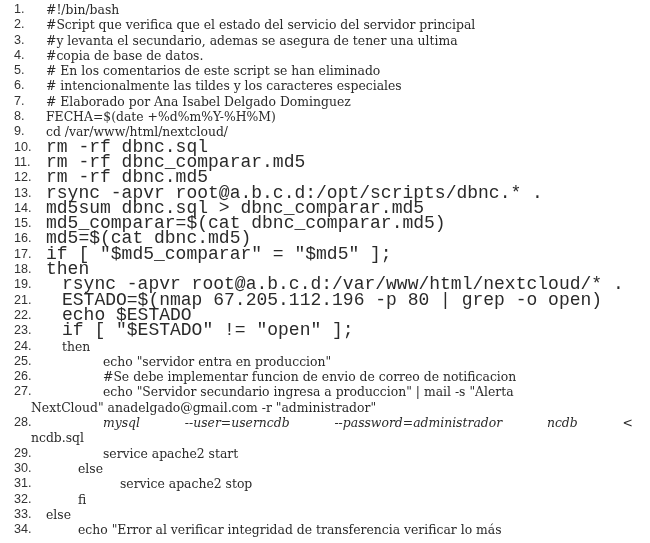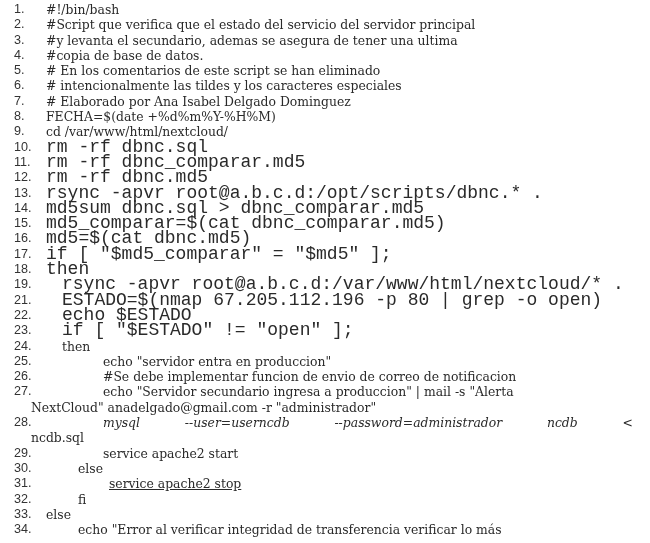--- a/index.html
+++ b/index.html
@@ -5,21 +5,21 @@
   html, body { margin:0; padding:0; background:#ffffff; }
   body { width:650px; height:543px; overflow:hidden; position:relative;
          font-family:"DejaVu Serif", "Liberation Serif", serif; color:#2a2a2a; }
   .listing { position:absolute; left:0; top:2px; width:650px; }
   .ln { position:relative; height:15.3px; line-height:15.3px; font-size:12.4px; white-space:nowrap; }
   .ln .num { position:absolute; left:14px; font-family:"Liberation Sans", sans-serif; font-size:12.6px; color:#333; }
   .ln .code { position:absolute; left:46px; }
   .ln.sans .code { font-family:Liberation Mono, monospace; font-size:18px;text-align:right; }
   .ln.ind1 .code { left:62px; }
   .ln.ind2 .code { left:103px; }
-  .ln.ind3 .code { left:109px;text-decoration:underline; }
+  .ln.ind3 .code { left:120px; }
   .ln.ind0b .code { left:78px; }
   .wrap { position:relative; height:15.3px; line-height:15.3px; font-size:12.4px; white-space:nowrap; }
   .wrap .code { position:absolute; left:31px; }
   .just { display:flex; justify-content:space-between; width:600px;font-style:italic; }
 </style>
 </head>
 <body>
 
 <div class="listing">
 

